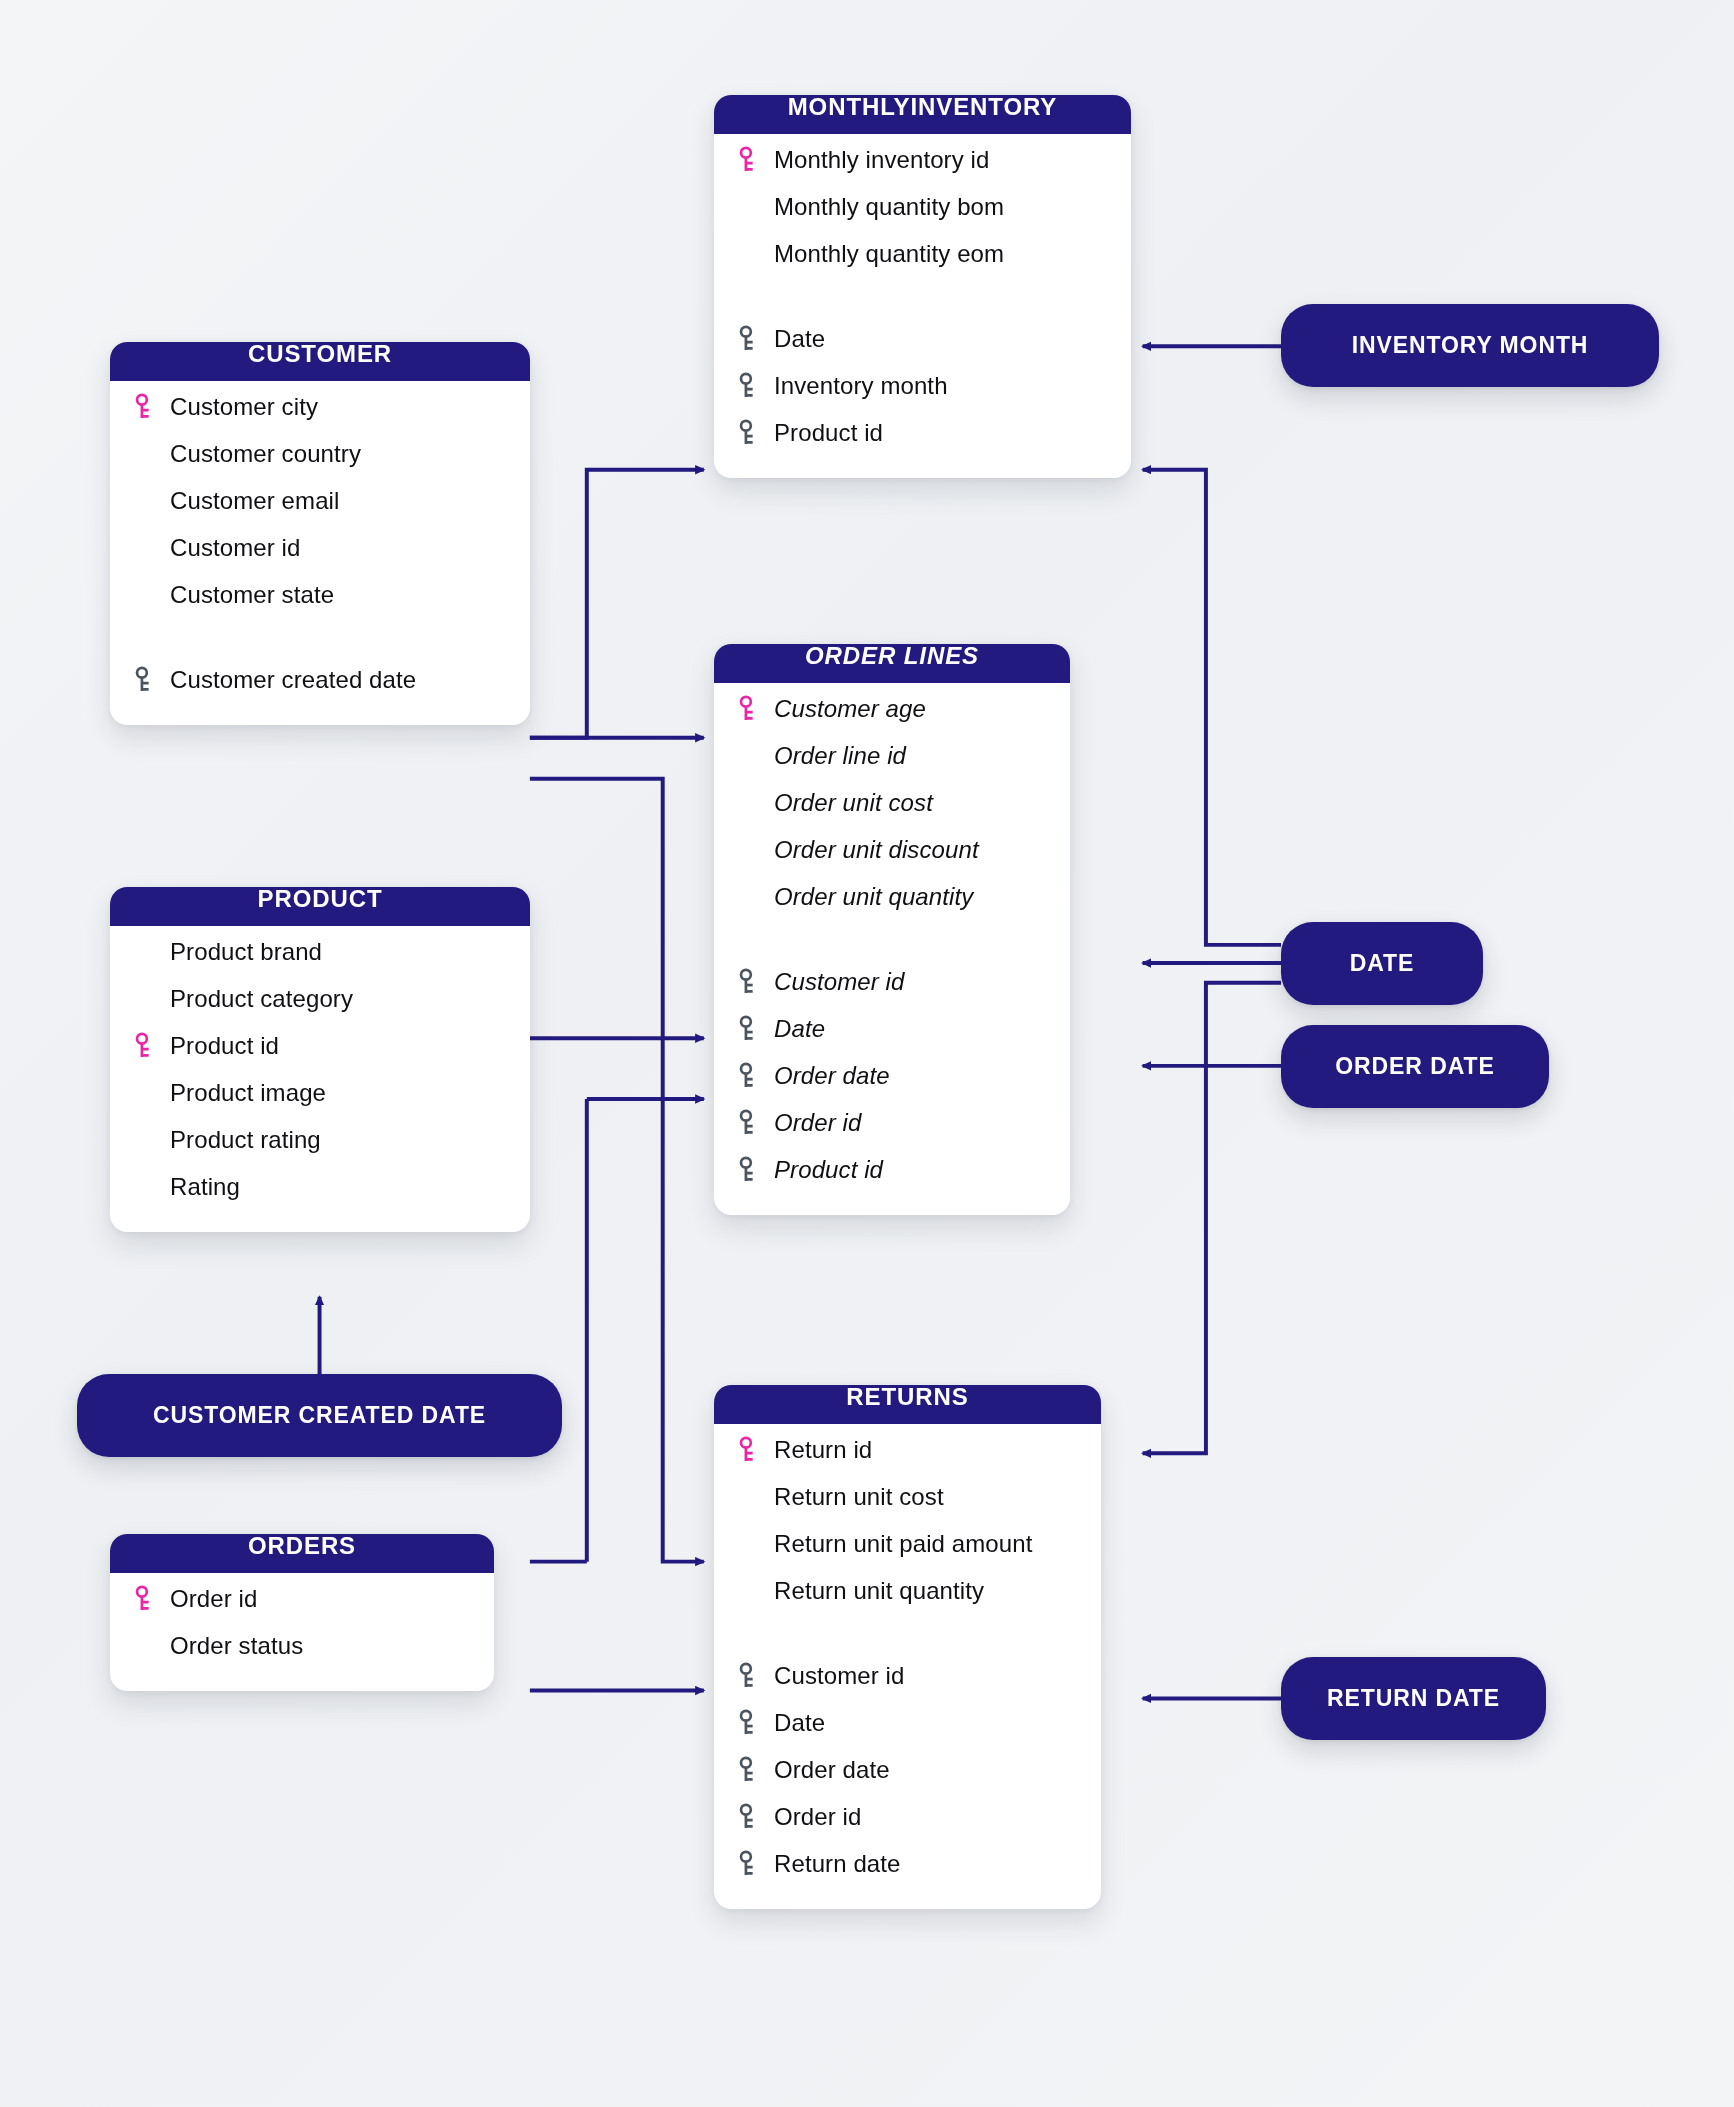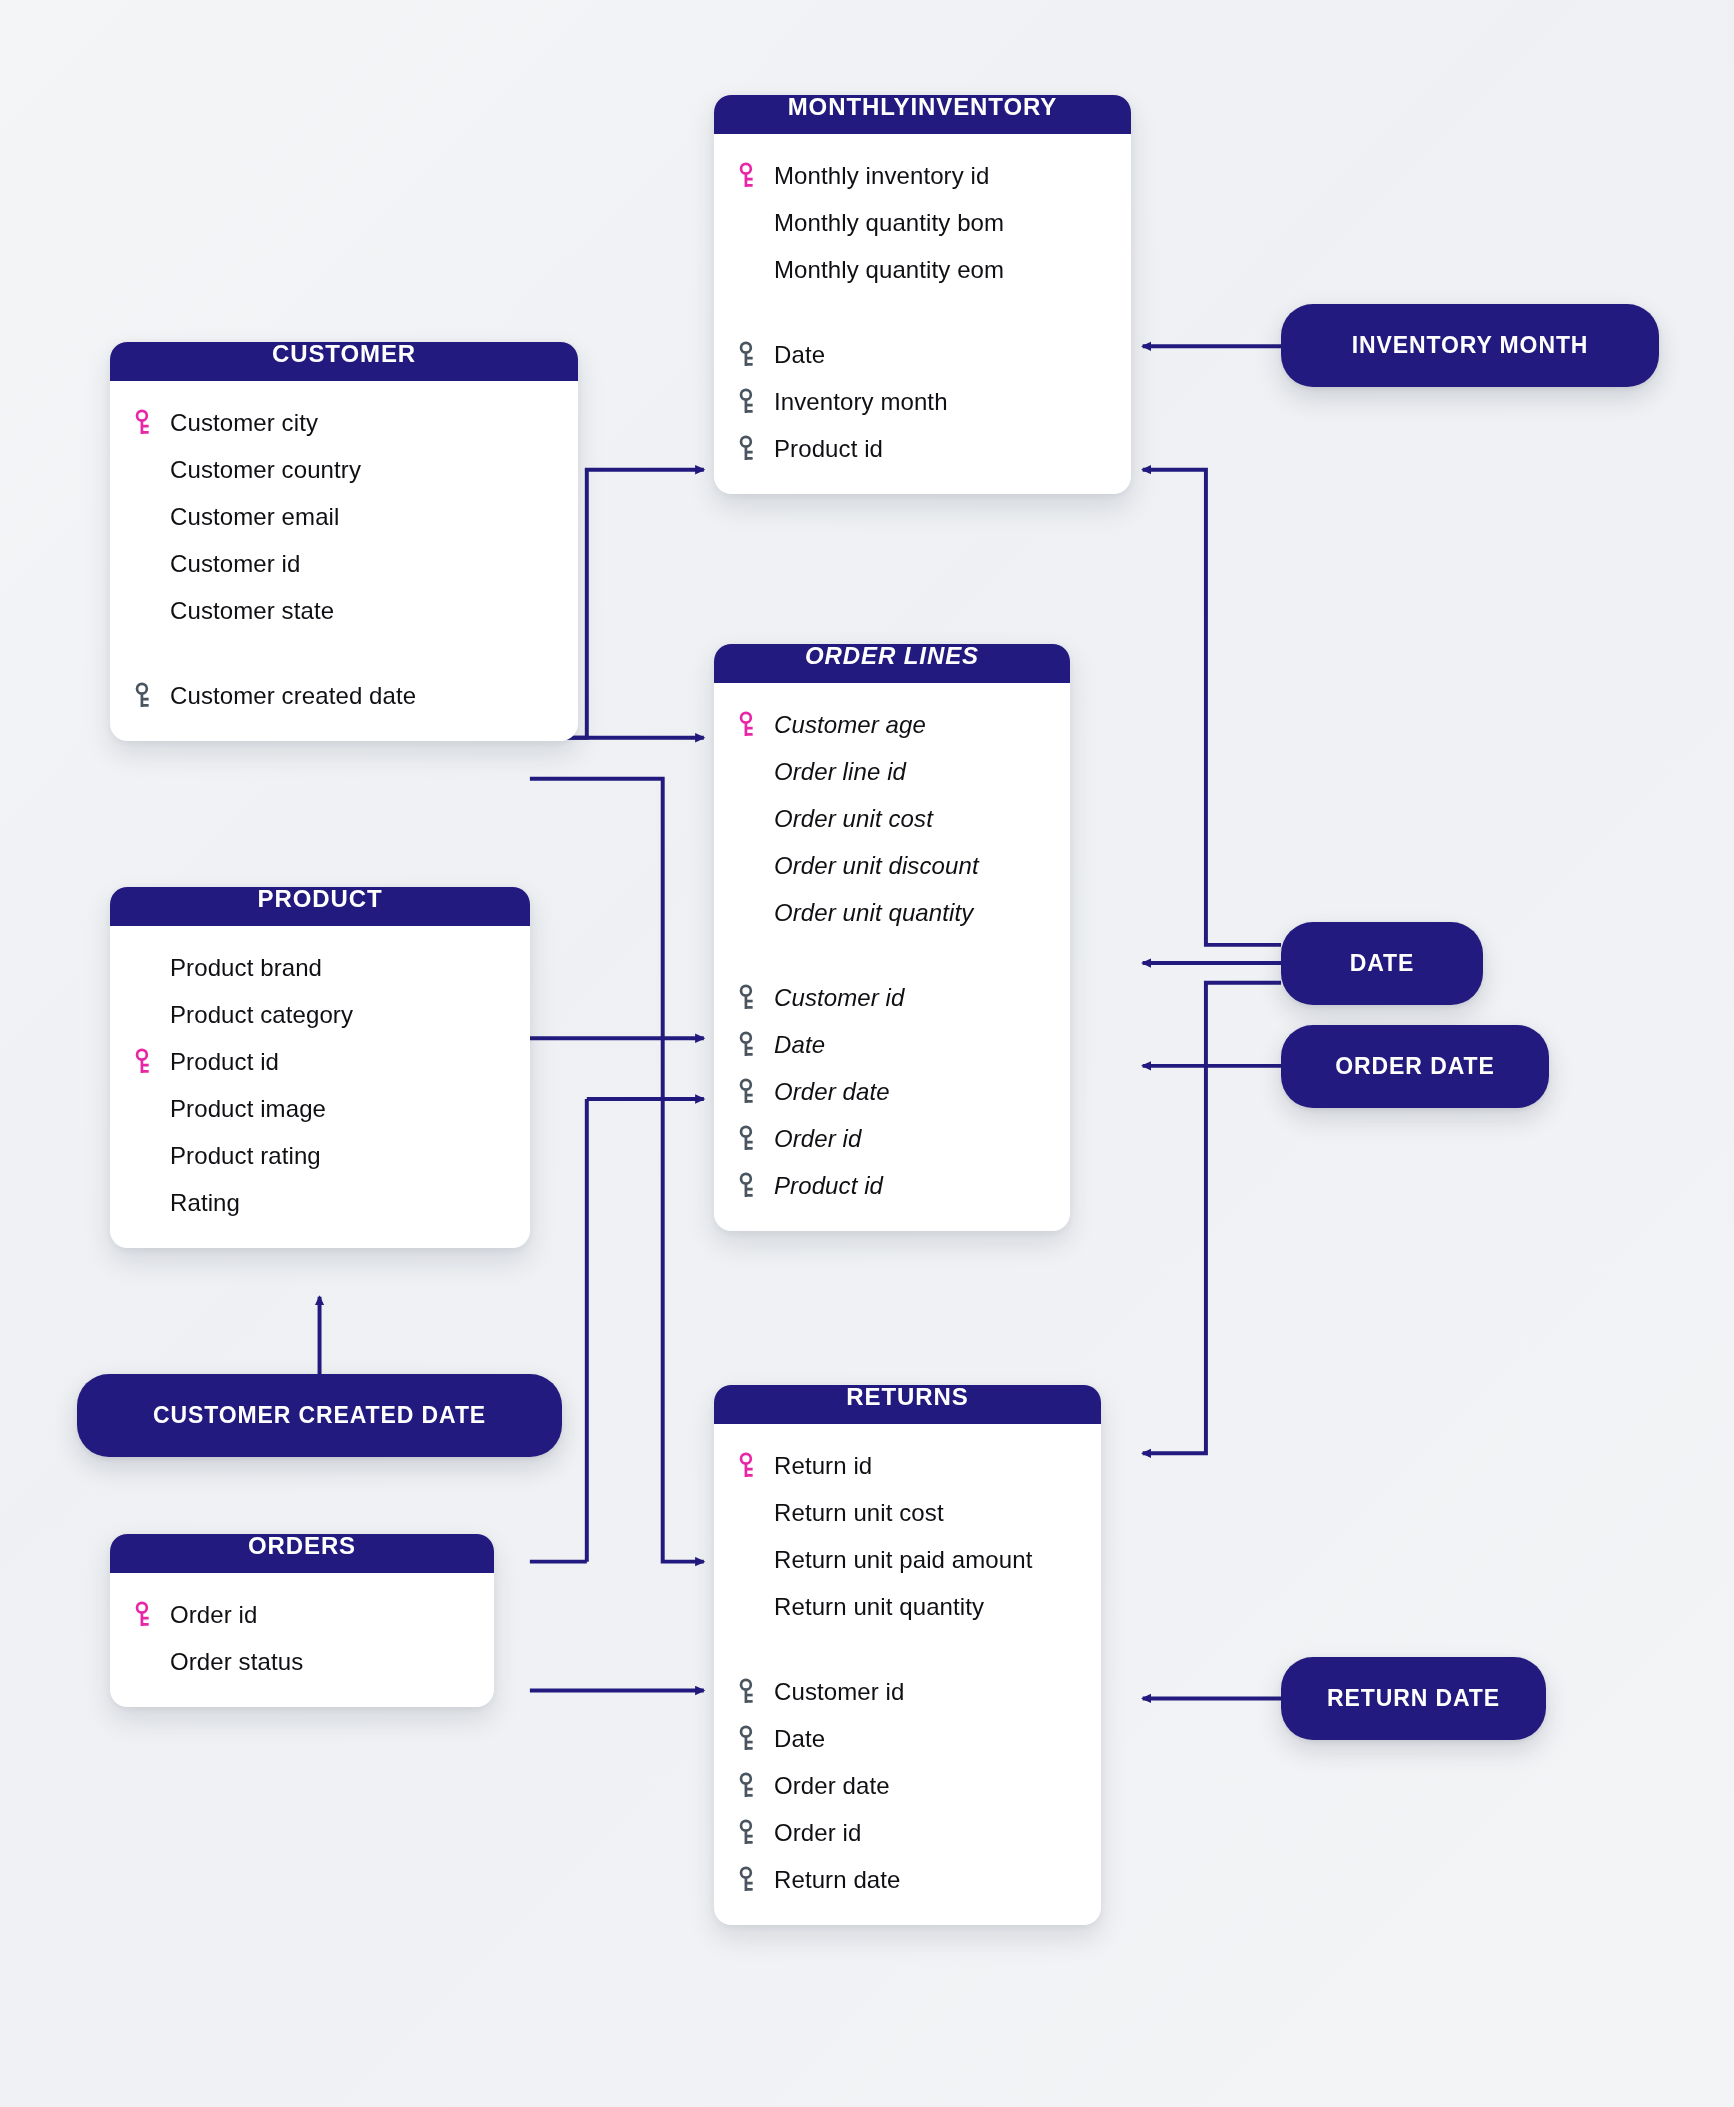--- a/index.html
+++ b/index.html
@@ -37,21 +37,21 @@
     background: #221a7e;
     color: #ffffff;
     text-align: center;
     font-size: 24px;
     font-weight: bold;
     letter-spacing: 0.9px;
     padding: 0 8px 15px;
     line-height: 1;
   }
   .entity-body {
-    padding: 18px 0 22px 0;
+    padding: 2px 0 22px 0;
   }
   .field-row {
     display: flex;
     align-items: center;
     height: 47px;
     padding-left: 24px;
   }
   .field-row.gap-before {
     margin-top: 38px;
   }
@@ -191,21 +191,21 @@
               <path d="M10 14.7 L10 31.5" stroke="#4a5560" stroke-width="3.4" stroke-linecap="butt"></path>
               <path d="M10 21.5 L18.5 21.5" stroke="#4a5560" stroke-width="3.4"></path>
               <path d="M10 29.5 L18.5 29.5" stroke="#4a5560" stroke-width="3.4"></path>
             </svg>
           </span>
         <span class="field-label">Product id</span>
       </div>
     </div>
   </div>
 
-  <div class="entity" style="left:110px; top:342px; width:468px;">
+  <div class="entity" style="left:110px; top:342px; width:420px;">
     <div class="entity-header">CUSTOMER</div>
     <div class="entity-body">
       <div class="field-row">
         <span class="key-slot">
             <svg width="20.6" height="27" viewBox="0 0 26 34" aria-hidden="true">
               <circle cx="10" cy="8.5" r="6.2" fill="none" stroke="#e826a6" stroke-width="3.4"></circle>
               <path d="M10 14.7 L10 31.5" stroke="#e826a6" stroke-width="3.4" stroke-linecap="butt"></path>
               <path d="M10 21.5 L18.5 21.5" stroke="#e826a6" stroke-width="3.4"></path>
               <path d="M10 29.5 L18.5 29.5" stroke="#e826a6" stroke-width="3.4"></path>
             </svg>

